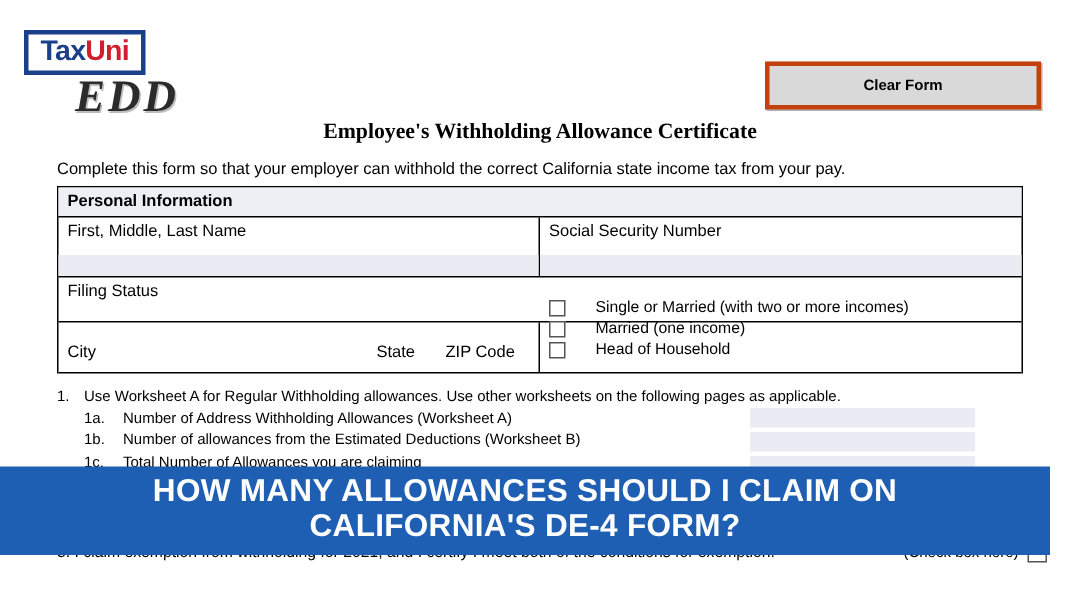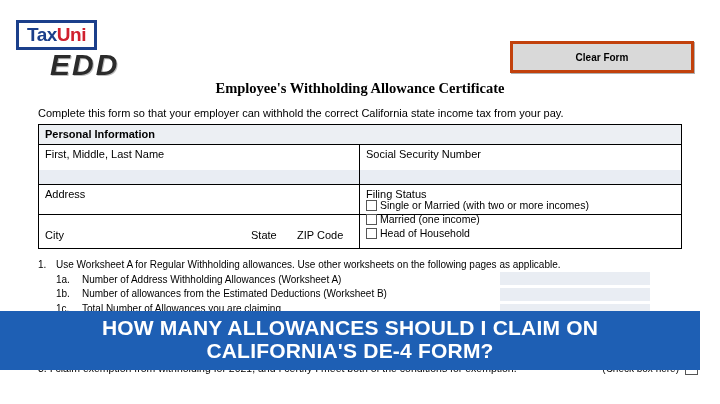--- a/index.html
+++ b/index.html
@@ -45,21 +45,21 @@
   .logo-edd {
     position: absolute;
     left: 42px;
     top: 30px;
     font-size: 30px;
     font-weight: bold;
     font-style: italic;
     color: #2b2b2b;
     letter-spacing: 2px;
     line-height: 1;
-    font-family: Liberation Sans, sans-serif;
+    font-family: Liberation Serif, serif;
     text-shadow: 1px 1px 0 #bdbdbd;
   }
   
   .clear-form-btn {
     position: absolute;
     right: 26px;
     top: 41px;
     width: 178px;
     height: 26px;
     background: #d9d9d9;
@@ -133,21 +133,21 @@
   .label-abs { position: absolute; font-size: 11px; color: #000; }
   .filing-opts {
     position: absolute;
     left: 6px;
     top: 16px;
     font-size: 10.5px;
   }
   .filing-opt {
     display: flex;
     align-items: center;
-    gap: 3px;
+    gap: 20px;
     margin-bottom: 2px;
   }
   .checkbox {
     width: 9px;
     height: 9px;
     border: 1px solid #555;
     background: #fff;
     display: inline-block;
     flex: none;
   }
@@ -238,23 +238,20 @@
         <span>First, Middle, Last Name</span>
         <div class="fieldline"></div>
       </div>
       <div class="cell right">
         <span>Social Security Number</span>
         <div class="fieldline"></div>
       </div>
     </div>
 
     <div class="tbl-row row-addr">
-      <div class="cell left">
-        <span>Address</span>
-      </div>
       <div class="cell right">
         <span>Filing Status</span>
       </div>
     </div>
 
     <div class="tbl-row row-city">
       <div class="cell left">
         <span class="label-abs" style="left:6px; top:14px;">City</span>
         <span class="label-abs" style="left:212px; top:14px;">State</span>
         <span class="label-abs" style="left:258px; top:14px;">ZIP Code</span>

